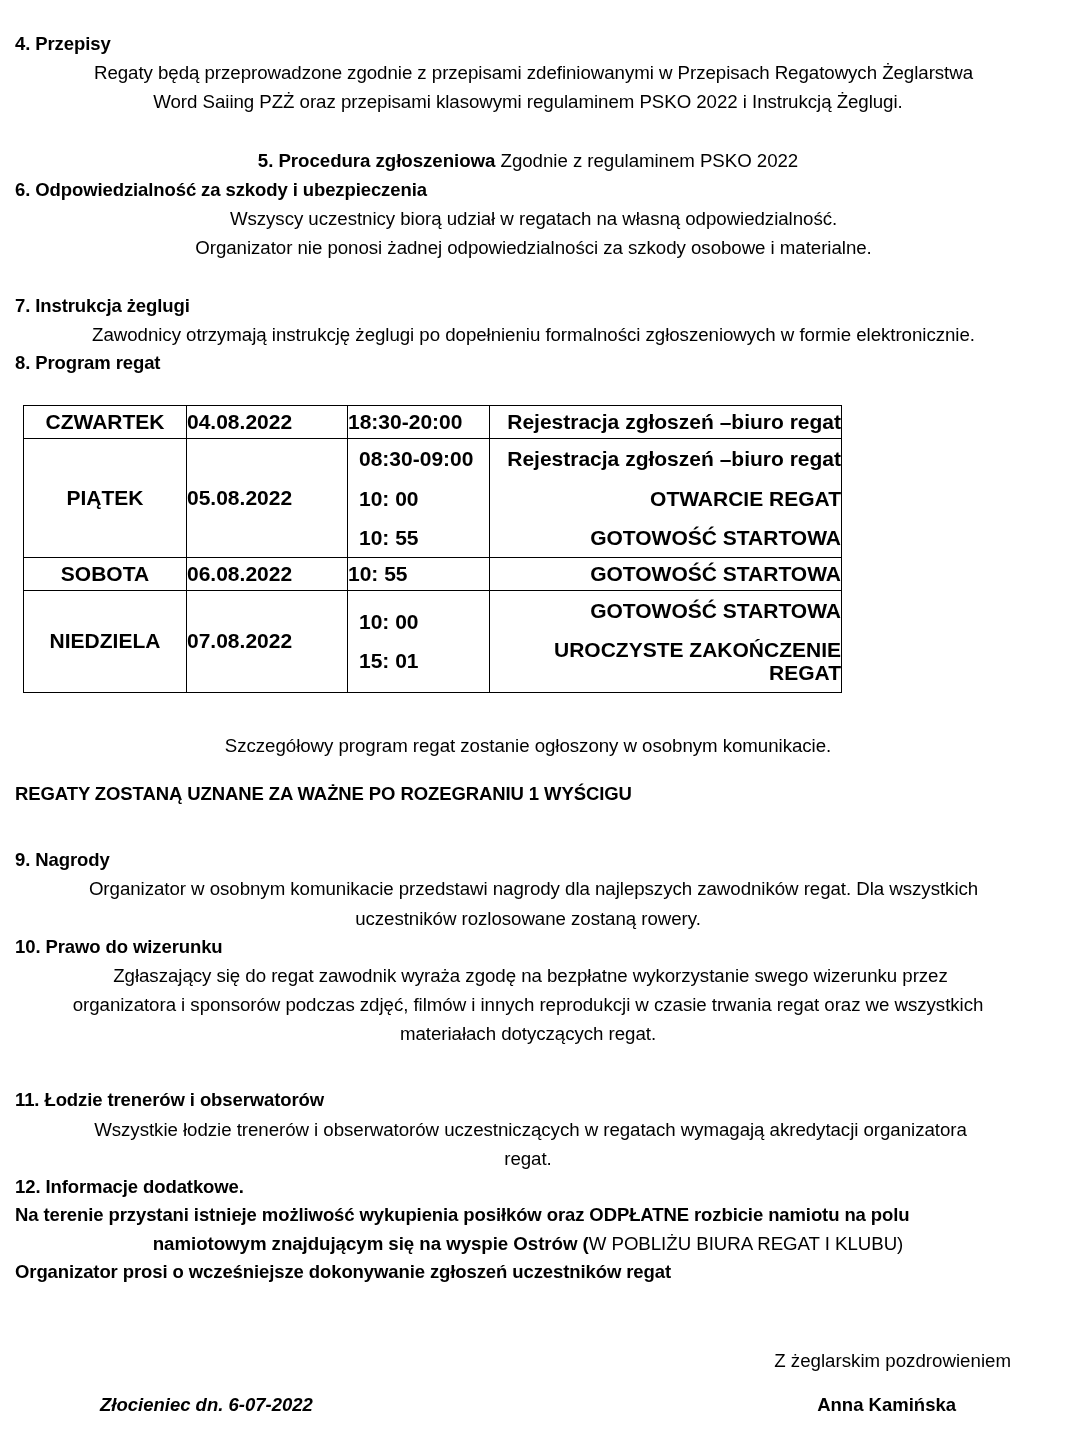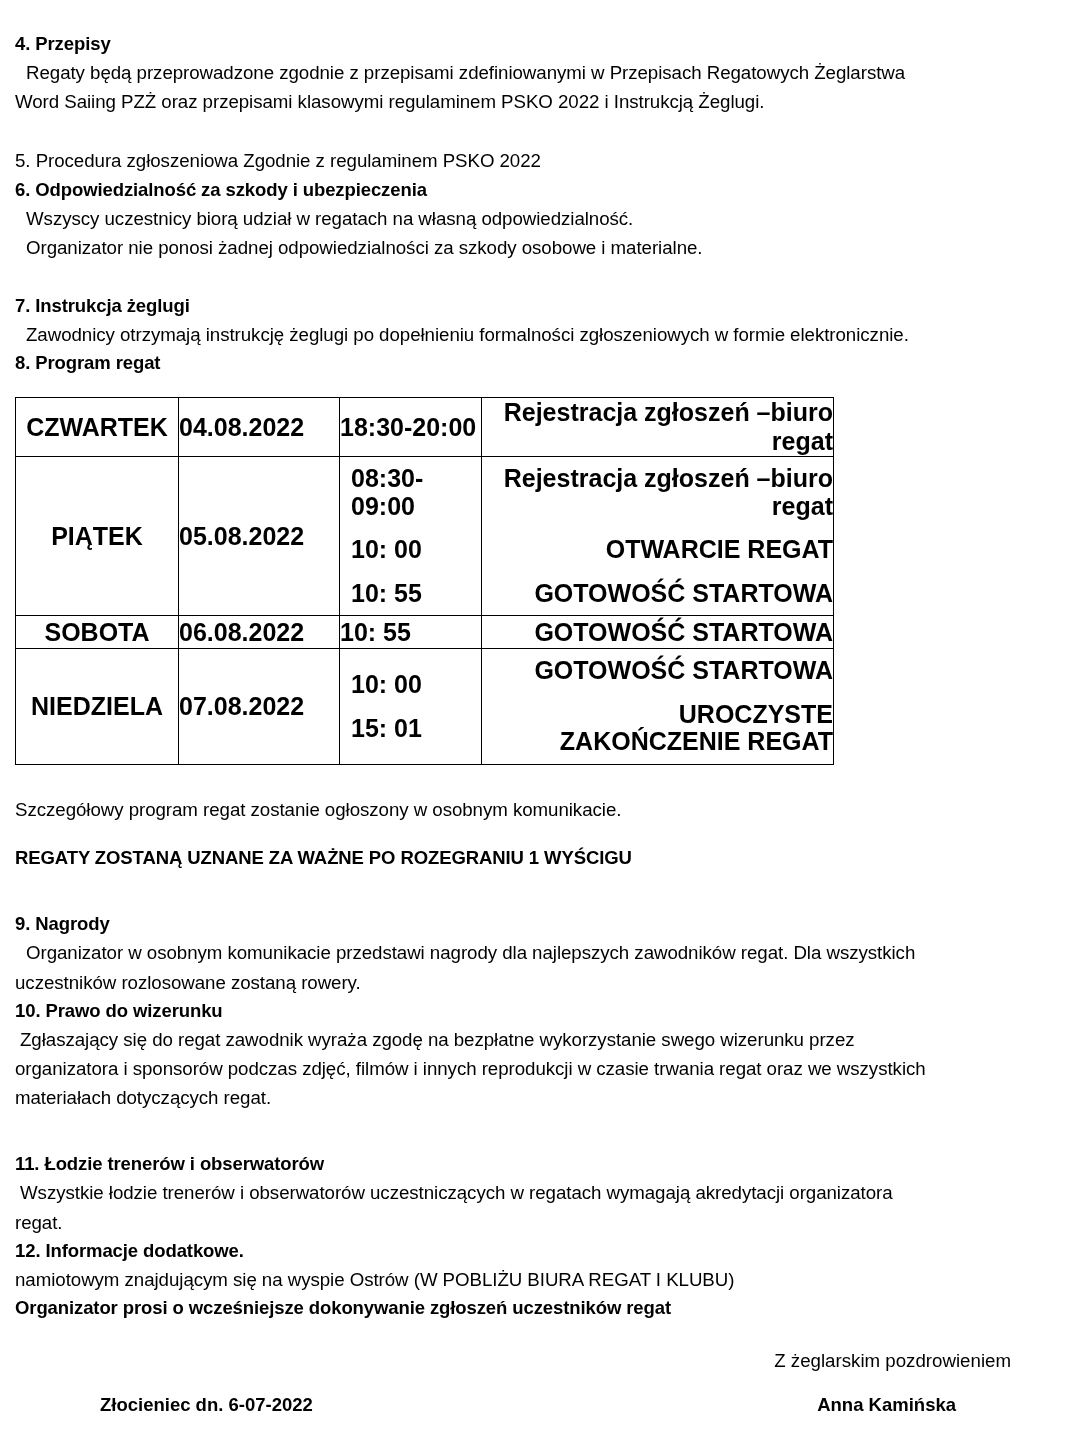--- a/index.html
+++ b/index.html
@@ -36,38 +36,39 @@
     line-height: 1.52;
     margin: 0;
     letter-spacing: -0.1px;
   }
   .para {
     font-weight: normal;
     font-size: 18.7px;
     line-height: 1.56;
     margin: 0;
     letter-spacing: -0.05px;
+    text-align: center;
   }
   .indent {
     text-indent: 11px;
   }
   .indent-sm {
     text-indent: 5px;
   }
   .gap-md { height: 20px; }
   .gap-lg { height: 30px; }
   .gap-xl { height: 38px; }
 
   
   .program-table {
     border-collapse: collapse;
     width: 814px;
-    margin: 0;
+    margin: 8px;
     table-layout: fixed;
-    font-size: 25px;
+    font-size: 21px;
   }
   .program-table td {
     border: 1.6px solid #000000;
     padding: 0;
     vertical-align: middle;
     font-weight: bold;
     font-family: "Liberation Sans", sans-serif;
   }
   .col-day   { width: 162px; text-align: center; }
   .col-date  { width: 160px; text-align: left; }
@@ -103,29 +104,30 @@
     top: 0;
     font-size: 18.7px;
     font-weight: normal;
   }
   .footer-place {
     position: absolute;
     left: 85px;
     top: 44px;
     font-size: 18.5px;
     font-weight: bold;
+    font-style: italic;
   }
   .footer-signature {
     position: absolute;
     right: 85px;
     top: 44px;
     font-size: 18.5px;
     font-weight: bold;
   }
-  .bold { font-weight: normal; }
+  .bold { font-weight: bold; }
   .normal { font-weight: normal; }
 </style>
 </head>
 <body>
 
 <div class="page">
 
   <div class="doc-body">
 
     <div class="heading">4. Przepisy</div>
@@ -222,20 +224,21 @@
     <div class="para">organizatora i sponsorów podczas zdjęć, filmów i innych reprodukcji w czasie trwania regat oraz we wszystkich</div>
     <div class="para">materiałach dotyczących regat.</div>
 
     <div class="gap-xl"></div>
 
     <div class="heading">11. Łodzie trenerów i obserwatorów</div>
     <div class="para indent-sm">Wszystkie łodzie trenerów i obserwatorów uczestniczących w regatach wymagają akredytacji organizatora</div>
     <div class="para">regat.</div>
 
     <div class="heading">12. Informacje dodatkowe.</div>
+    <div class="heading">Na terenie przystani istnieje możliwość wykupienia posiłków oraz ODPŁATNE rozbicie namiotu na polu</div>
     <div class="para"><span class="bold">namiotowym znajdującym się na wyspie Ostrów (</span><span class="normal">W POBLIŻU BIURA REGAT I KLUBU)</span></div>
     <div class="heading">Organizator prosi o wcześniejsze  dokonywanie zgłoszeń uczestników regat</div>
 
   </div>
 
   <div class="footer">
     <div class="footer-greeting">Z żeglarskim pozdrowieniem</div>
     <div class="footer-place">Złocieniec dn. 6-07-2022</div>
     <div class="footer-signature">Anna Kamińska</div>
   </div>

